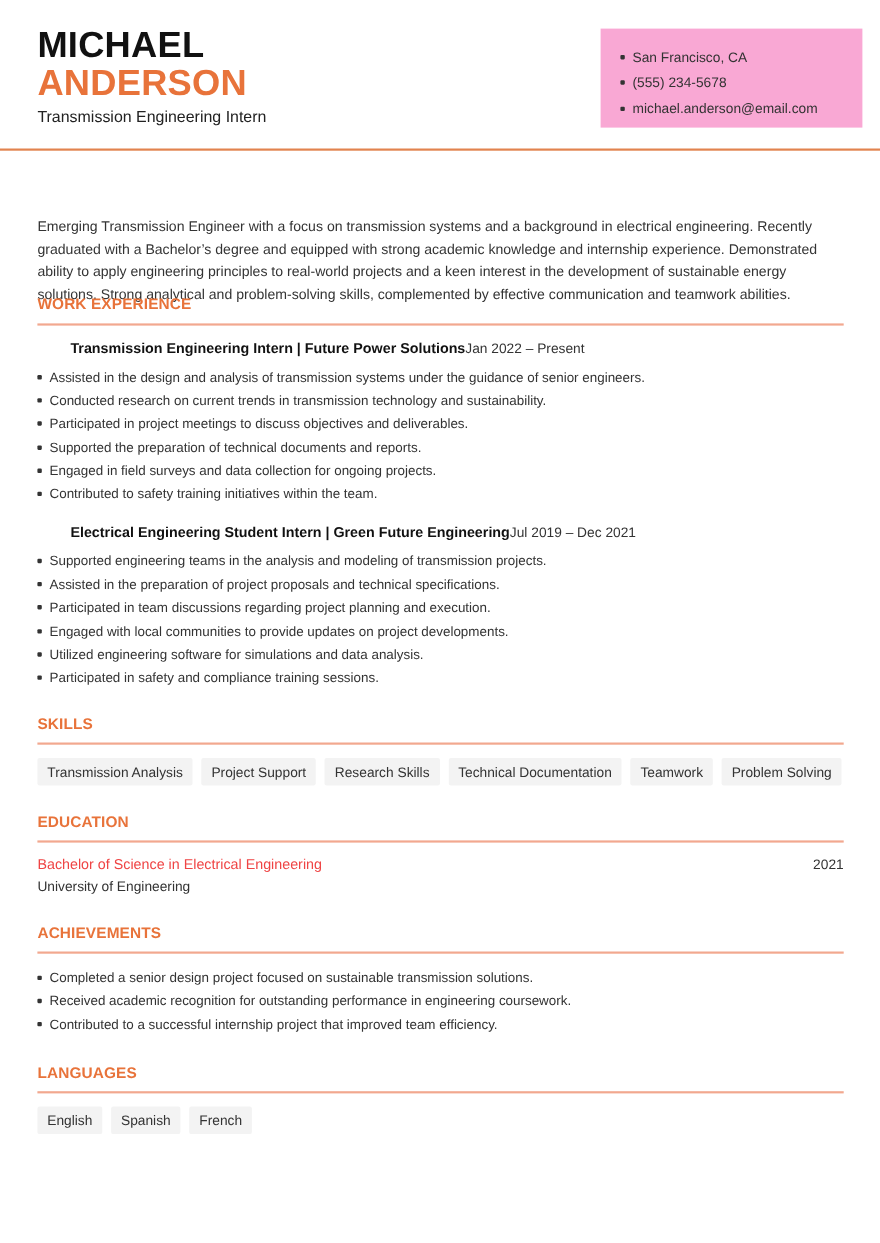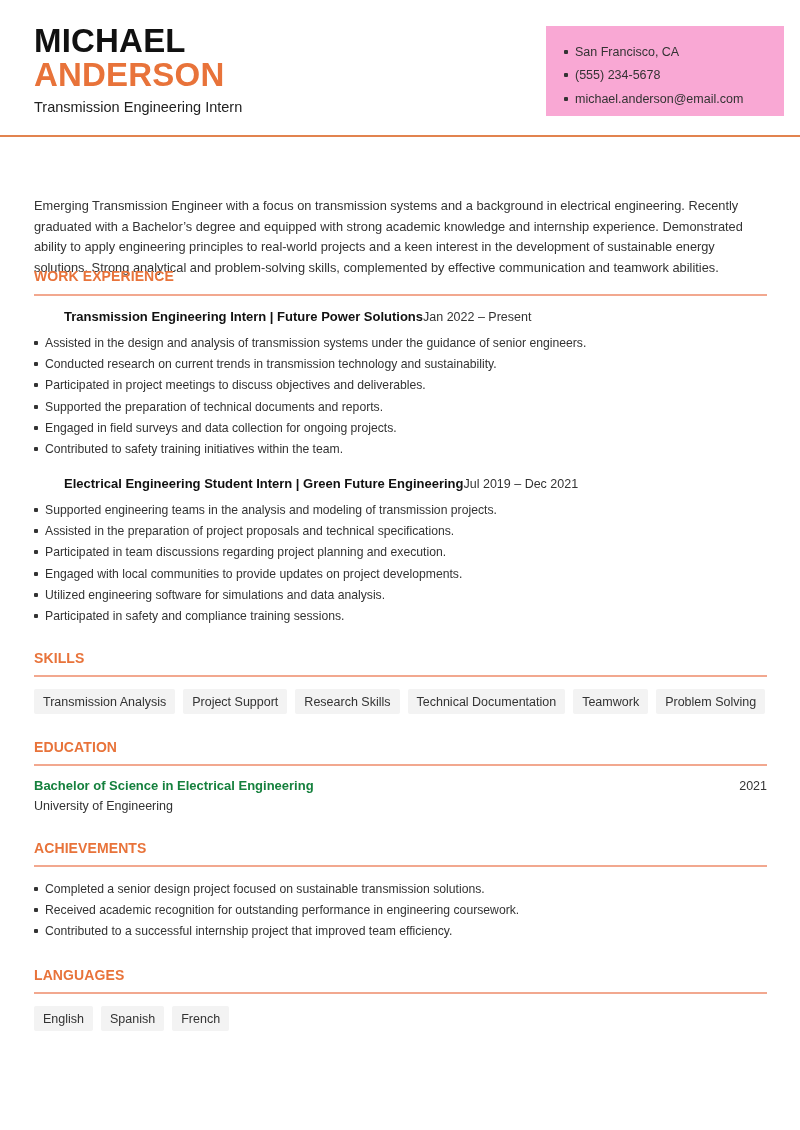--- a/index.html
+++ b/index.html
@@ -24,21 +24,21 @@
   .job-role { font-size: 13px; font-weight: bold; color: #111111; }
   .job-date { font-size: 12.5px; color: #333333; }
 
   .blist { position: absolute; left: 34px; width: 733px; list-style: none; }
   .blist li { display: flex; align-items: center; height: 21.3px; font-size: 12.2px; color: #333333; }
 
   .tags { position: absolute; left: 34px; display: flex; gap: 8px; }
   .tag { background: #f3f3f3; border-radius: 2px; height: 25px; padding: 0 9px; font-size: 12.5px; color: #333333; display: flex; align-items: center; }
 
   .edu-head { position: absolute; left: 34px; width: 733px; display: flex; justify-content: space-between; align-items: center; top: 778px; }
-  .edu-degree { font-size: 13px; font-weight: bold; color: #15803d; }
+  .edu-degree { font-size: 13px; font-weight: normal; color: #ef4444; }
   .edu-year { font-size: 12.5px; color: #333333; }
   .edu-school { position: absolute; left: 34px; top: 799px; font-size: 12.5px; color: #333333; }
 </style>
 </head>
 <body>
 
 <div class="header">
   <div class="name-first">MICHAEL</div>
   <div class="name-last">ANDERSON</div>
   <div class="job-title">Transmission Engineering Intern</div>

